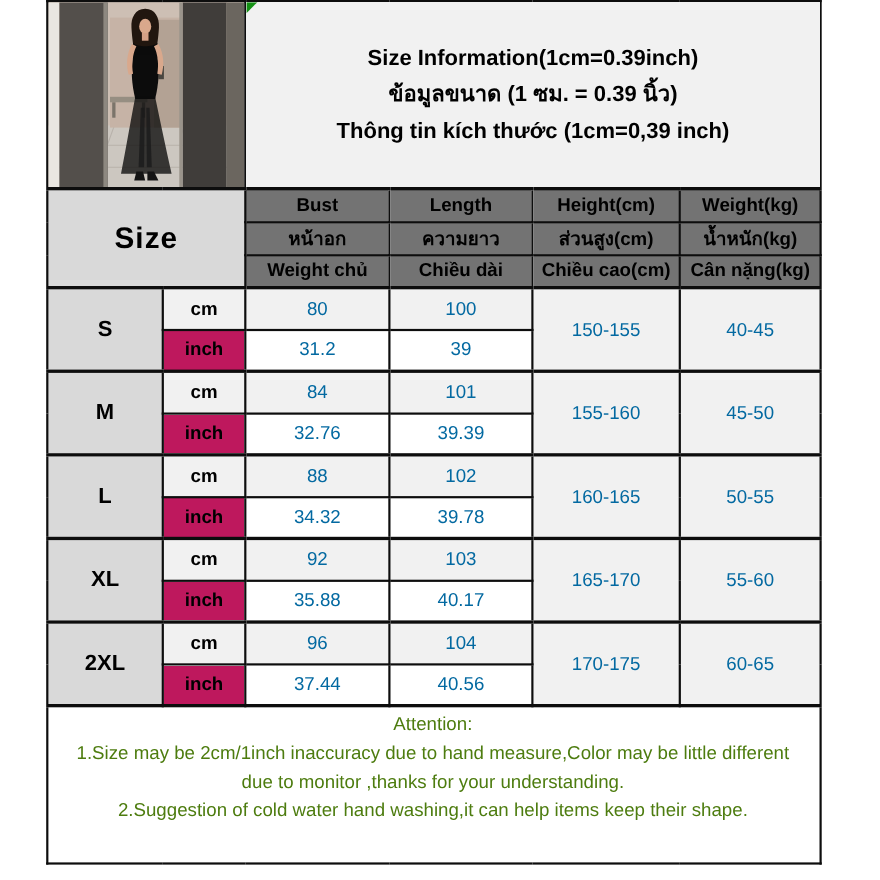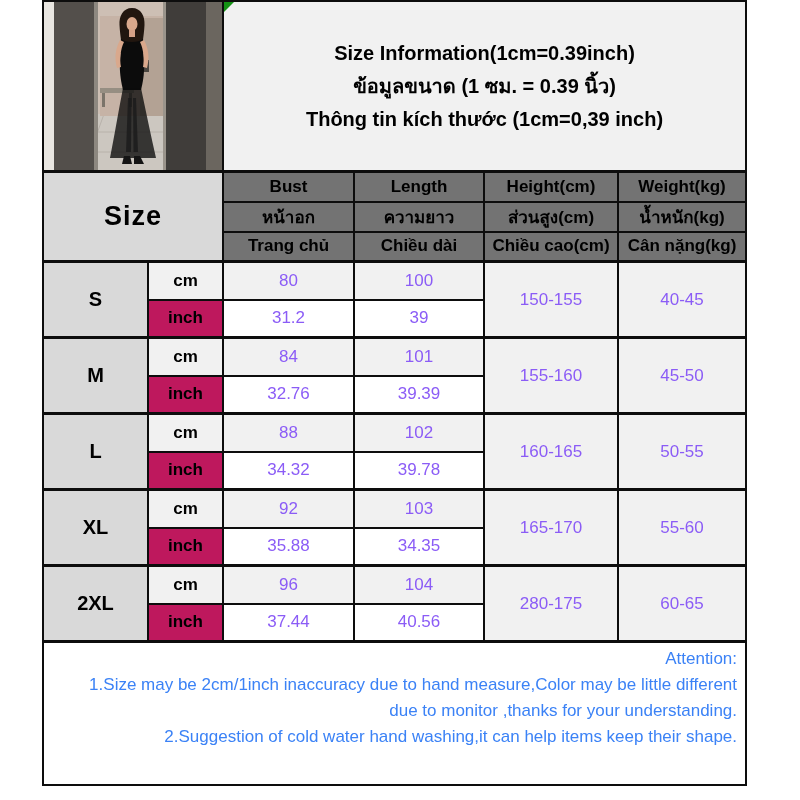--- a/index.html
+++ b/index.html
@@ -67,32 +67,32 @@
     font-size: 17px;
   }
 
   
   td.size-label {
     background: #d9d9d9;
     font-weight: bold;
     font-size: 20px;
   }
   td.unit { font-weight: bold; font-size: 17px; background: #be185d; }
-  td.val  { font-size: 17px; color: #8b5cf6; background: #ffffff; }
+  td.val  { font-size: 17px; color: #0369a1; background: #ffffff; }
   td.alt  { background: #f1f1f1; }
 
   
   td.attention {
     background: #ffffff;
-    text-align: right;
+    text-align: center;
     vertical-align: top;
     padding: 3px 8px 0 6px;
     font-size: 17px;
     line-height: 26px;
-    color: #3b82f6;
+    color: #4d7c0f;
   }
 </style>
 </head>
 <body>
 
 <div class="sheet">
   <table class="size-chart">
     <colgroup>
       <col style="width:105px">
       <col style="width:75px">
@@ -157,21 +157,21 @@
       <td class="head">Height(cm)</td>
       <td class="head">Weight(kg)</td>
     </tr>
     <tr class="r-head">
       <td class="head">หน้าอก</td>
       <td class="head">ความยาว</td>
       <td class="head">ส่วนสูง(cm)</td>
       <td class="head">น้ำหนัก(kg)</td>
     </tr>
     <tr class="r-head">
-      <td class="head">Trang chủ</td>
+      <td class="head">Weight chủ</td>
       <td class="head">Chiều dài</td>
       <td class="head">Chiều cao(cm)</td>
       <td class="head">Cân nặng(kg)</td>
     </tr>
 
     <tr class="r-body sep">
       <td rowspan="2" class="size-label">S</td>
       <td class="unit alt">cm</td>
       <td class="val alt">80</td>
       <td class="val alt">100</td>
@@ -216,29 +216,29 @@
       <td rowspan="2" class="size-label">XL</td>
       <td class="unit alt">cm</td>
       <td class="val alt">92</td>
       <td class="val alt">103</td>
       <td rowspan="2" class="val alt">165-170</td>
       <td rowspan="2" class="val alt">55-60</td>
     </tr>
     <tr class="r-body">
       <td class="unit">inch</td>
       <td class="val">35.88</td>
-      <td class="val">34.35</td>
+      <td class="val">40.17</td>
     </tr>
 
     <tr class="r-body sep">
       <td rowspan="2" class="size-label">2XL</td>
       <td class="unit alt">cm</td>
       <td class="val alt">96</td>
       <td class="val alt">104</td>
-      <td rowspan="2" class="val alt">280-175</td>
+      <td rowspan="2" class="val alt">170-175</td>
       <td rowspan="2" class="val alt">60-65</td>
     </tr>
     <tr class="r-body">
       <td class="unit">inch</td>
       <td class="val">37.44</td>
       <td class="val">40.56</td>
     </tr>
 
     <tr class="r-att sep">
       <td colspan="6" class="attention">

